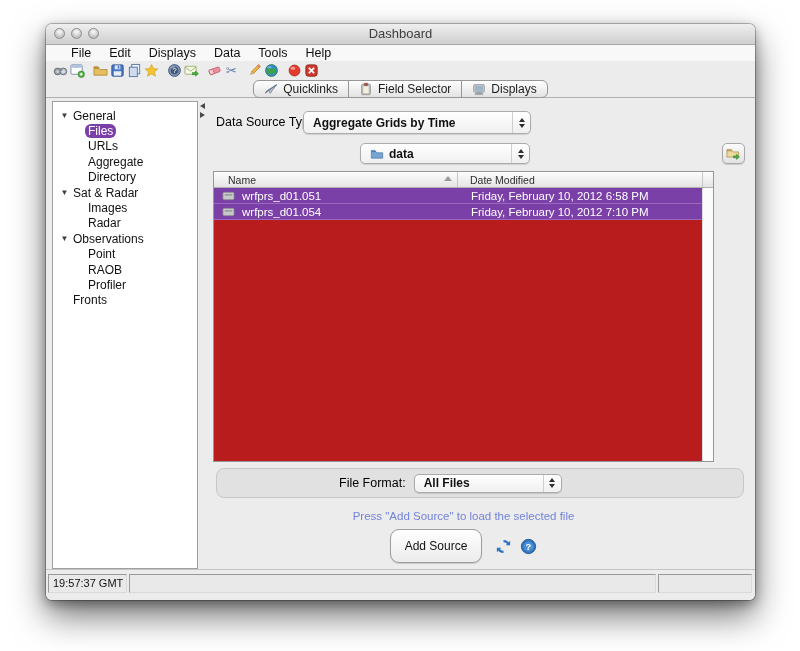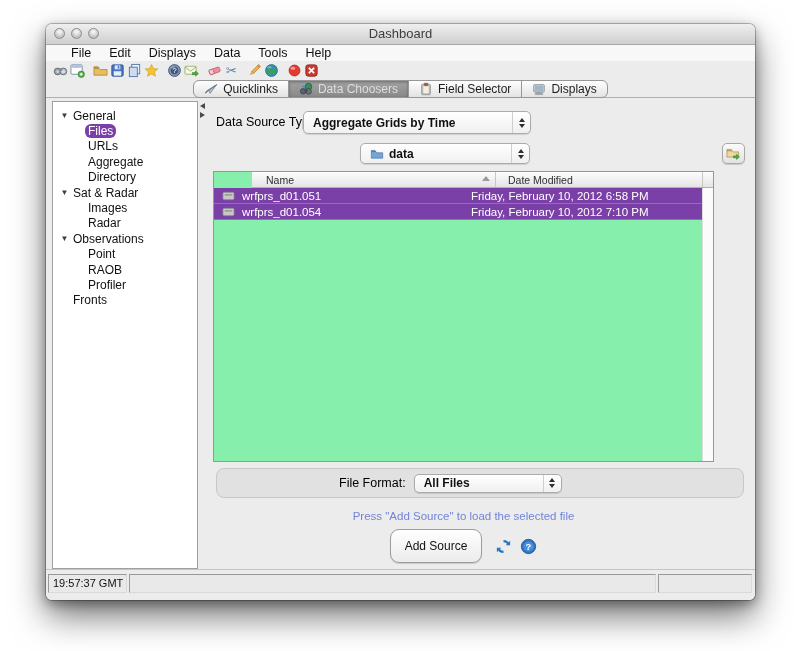--- a/index.html
+++ b/index.html
@@ -74,21 +74,21 @@
   #select-source-type{left:257px;top:13px;width:228px;height:23px;}
   #select-directory{left:314px;top:45px;width:170px;height:21px;}
 
   .dir-up-btn{position:absolute;left:676px;top:45px;width:23px;height:21px;box-sizing:border-box;
               border:1px solid #a8a8a8;border-radius:5px;background:linear-gradient(#fbfbfb,#e2e2e2);
               display:flex;align-items:center;justify-content:center;box-shadow:0 1px 1px rgba(0,0,0,.15);}
   .dir-up-btn svg{width:15px;height:15px;}
 
   
   .ftable{position:absolute;left:167px;top:73px;width:501px;height:291px;box-sizing:border-box;
-          background:#86efac;border:1px solid #979797;overflow:hidden;padding-left:38px;}
+          background:#b91c1c;border:1px solid #979797;overflow:hidden;}
   .thead{height:15px;display:flex;background:linear-gradient(#fdfdfd,#e4e4e4);border-bottom:1px solid #b1b1b1;
          font-size:10.5px;color:#2e2e2e;}
   .th{display:flex;align-items:center;box-sizing:border-box;}
   .th-name{width:244px;padding-left:14px;border-right:1px solid #c6c6c6;position:relative;}
   .sort-asc{position:absolute;right:5px;top:4px;width:0;height:0;
             border-left:4px solid transparent;border-right:4px solid transparent;border-bottom:5px solid #9b9b9b;}
   .th-date{flex:1;padding-left:12px;border-right:1px solid #c6c6c6;}
   .th-scroll{width:10px;}
   .tbody{position:absolute;top:16px;left:0;right:10px;bottom:0;}
   .vstrip{position:absolute;top:16px;right:0;width:10px;bottom:0;background:#fbfbfb;border-left:1px solid #dcdcdc;}
@@ -255,32 +255,20 @@
   <div class="tabstrip">
     <div class="tabs" id="tabs">
         <div class="tab first">
           <span class="tab-ic">
             <svg viewBox="0 0 16 16">
               <path d="M1.5 12.5L14.5 3 7 13l-1.5-3.5z" fill="#b9c4cf" stroke="#5a6d80" stroke-width=".7"></path>
               <path d="M1.5 12.5L14.5 3 4 9.5z" fill="#8fa4b8" stroke="#5a6d80" stroke-width=".7"></path>
             </svg>
           </span>
           <span>Quicklinks</span>
-        </div>
-        <div class="tab sel">
-          <span class="tab-ic">
-            <svg viewBox="0 0 16 16">
-              <circle cx="10.8" cy="5.2" r="3.8" fill="#3f8a4f" stroke="#1e5130" stroke-width=".7"></circle>
-              <path d="M4 5c1.6 1.2 3-.4 4.6.3" stroke="#2c7bc0" stroke-width="1.2" fill="none"></path>
-              <circle cx="4.7" cy="10.6" r="3.2" fill="#5a636c" stroke="#30363d" stroke-width=".7"></circle>
-              <circle cx="11" cy="10.8" r="3.2" fill="#6a737c" stroke="#30363d" stroke-width=".7"></circle>
-              <rect x="6.4" y="8.8" width="3.2" height="2.4" fill="#444b52"></rect>
-            </svg>
-          </span>
-          <span>Data Choosers</span>
         </div>
         <div class="tab">
           <span class="tab-ic">
             <svg viewBox="0 0 16 16">
               <rect x="3" y="2.5" width="10" height="12" rx="1" fill="#c9cdd2" stroke="#70767d" stroke-width=".7"></rect>
               <rect x="4.5" y="4.5" width="7" height="9" fill="#f5efdf" stroke="#9a937f" stroke-width=".5"></rect>
               <rect x="6" y="1.3" width="4" height="2.6" rx=".8" fill="#b05549" stroke="#7c352c" stroke-width=".6"></rect>
             </svg>
           </span>
           <span>Field Selector</span>

